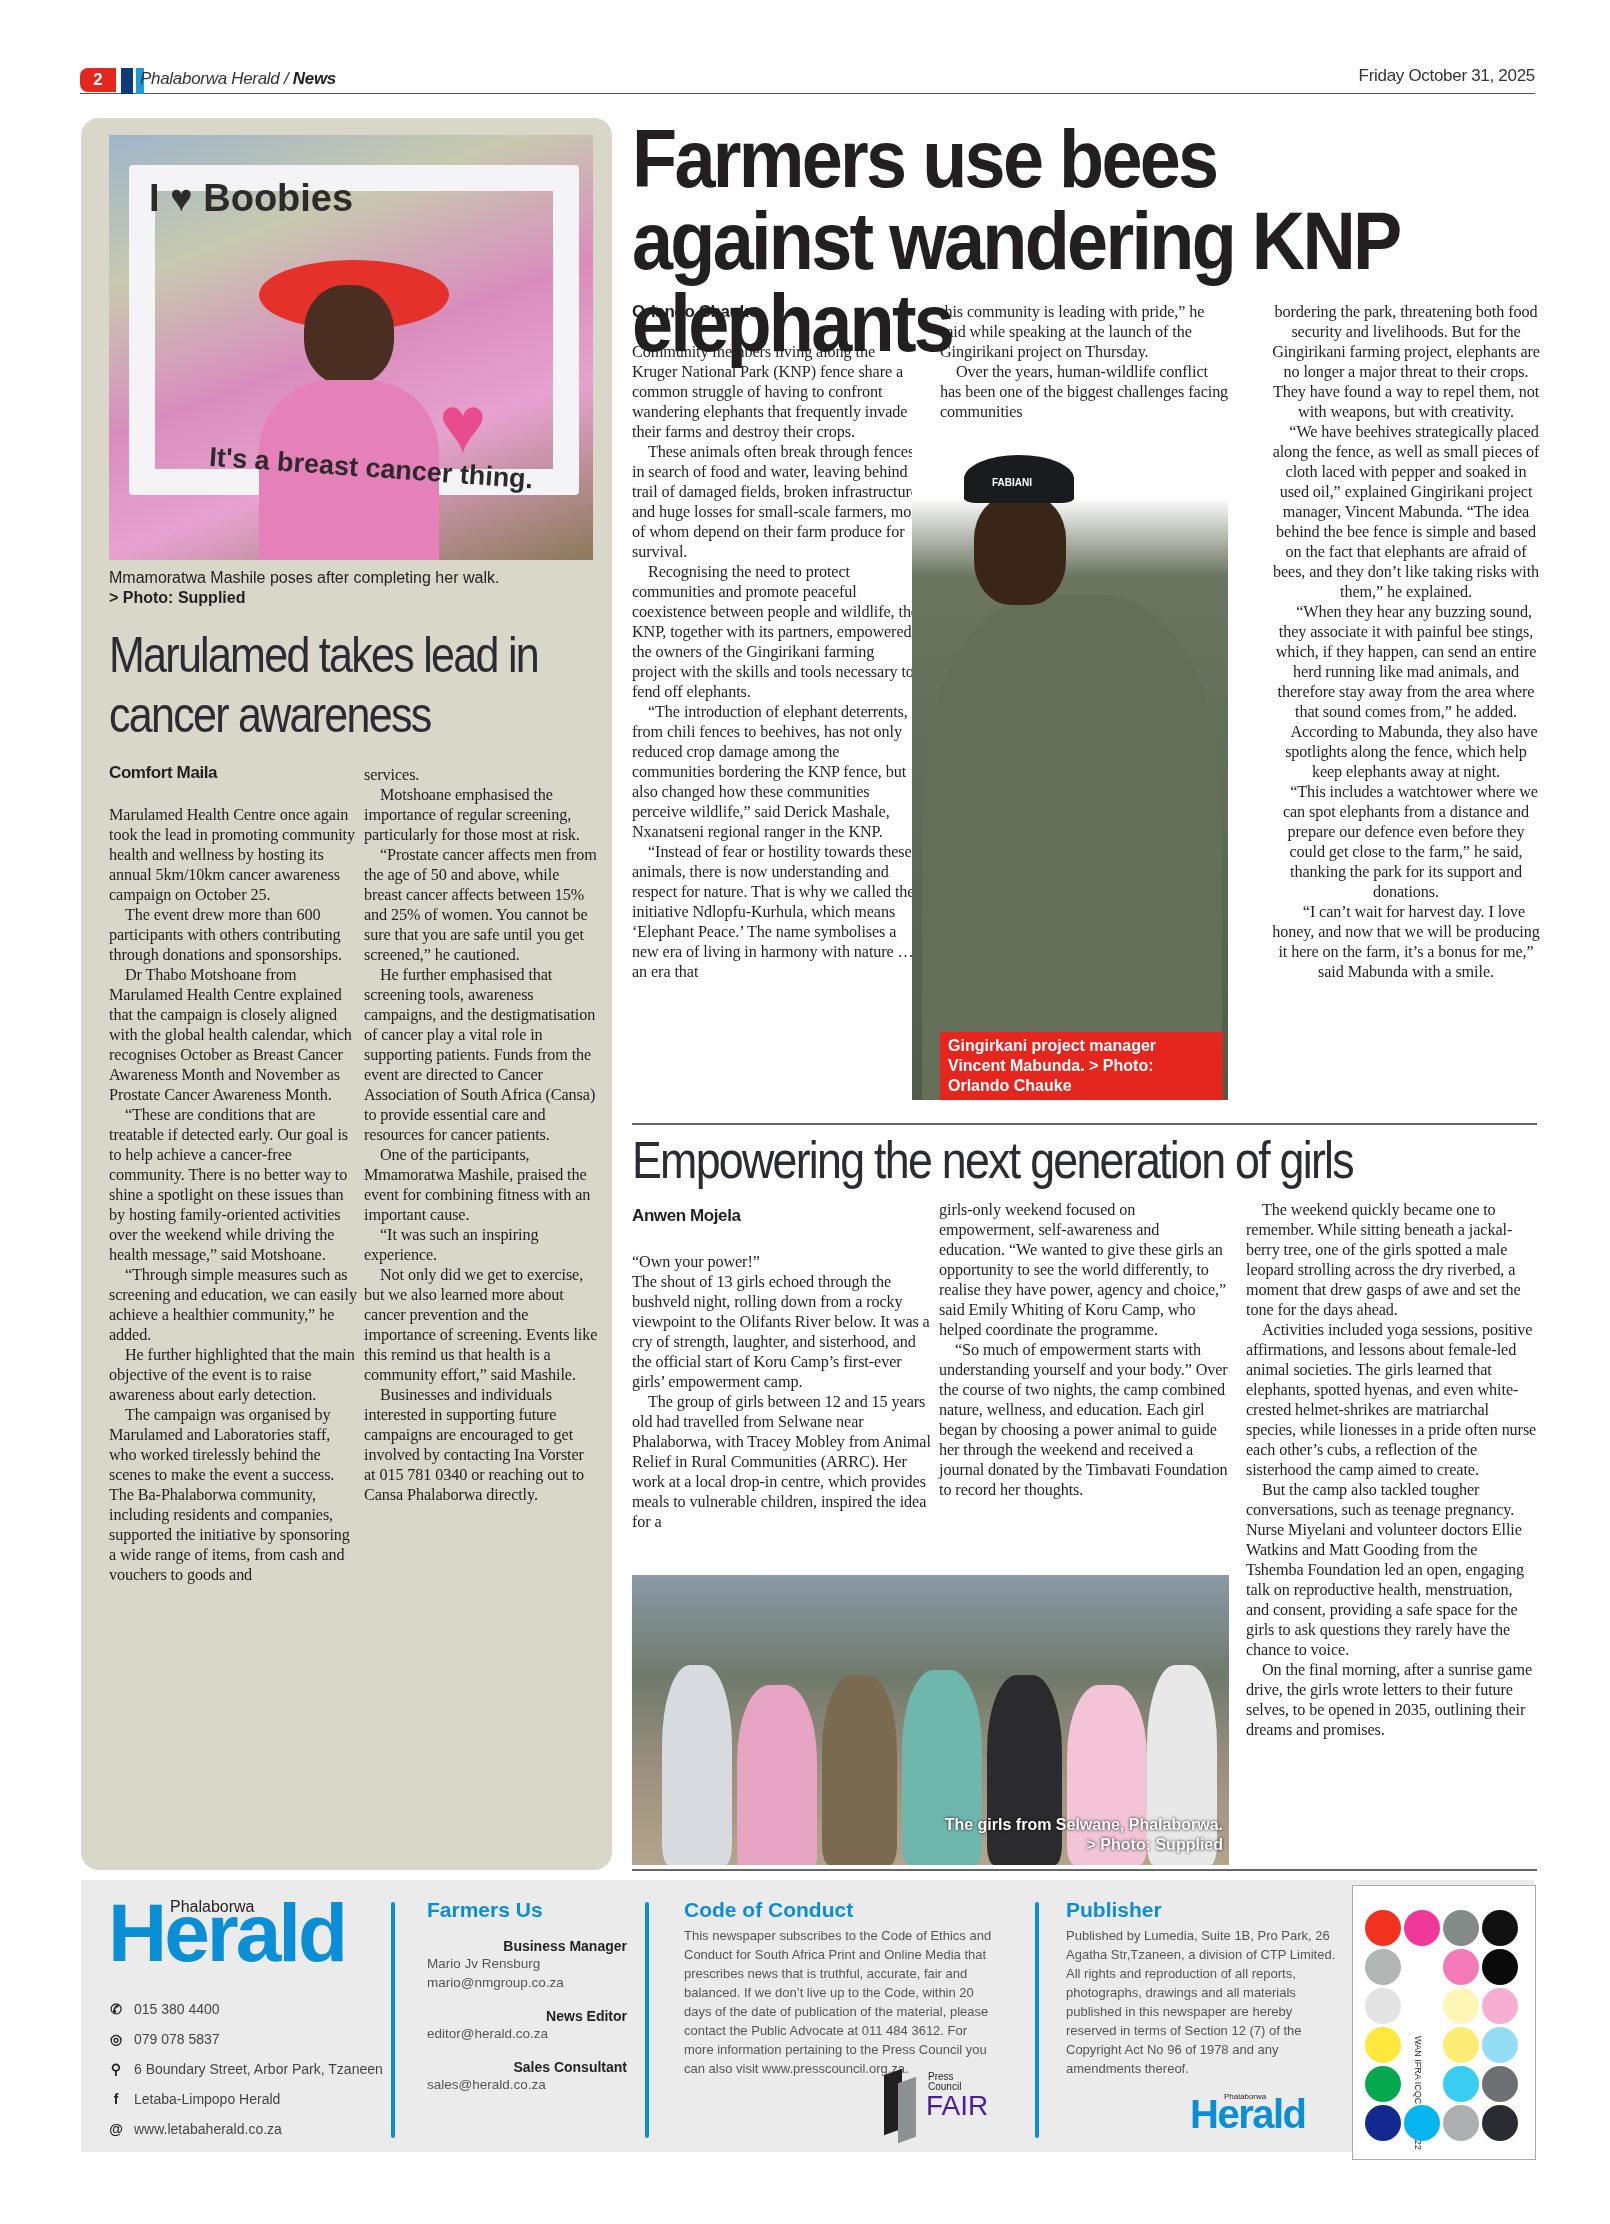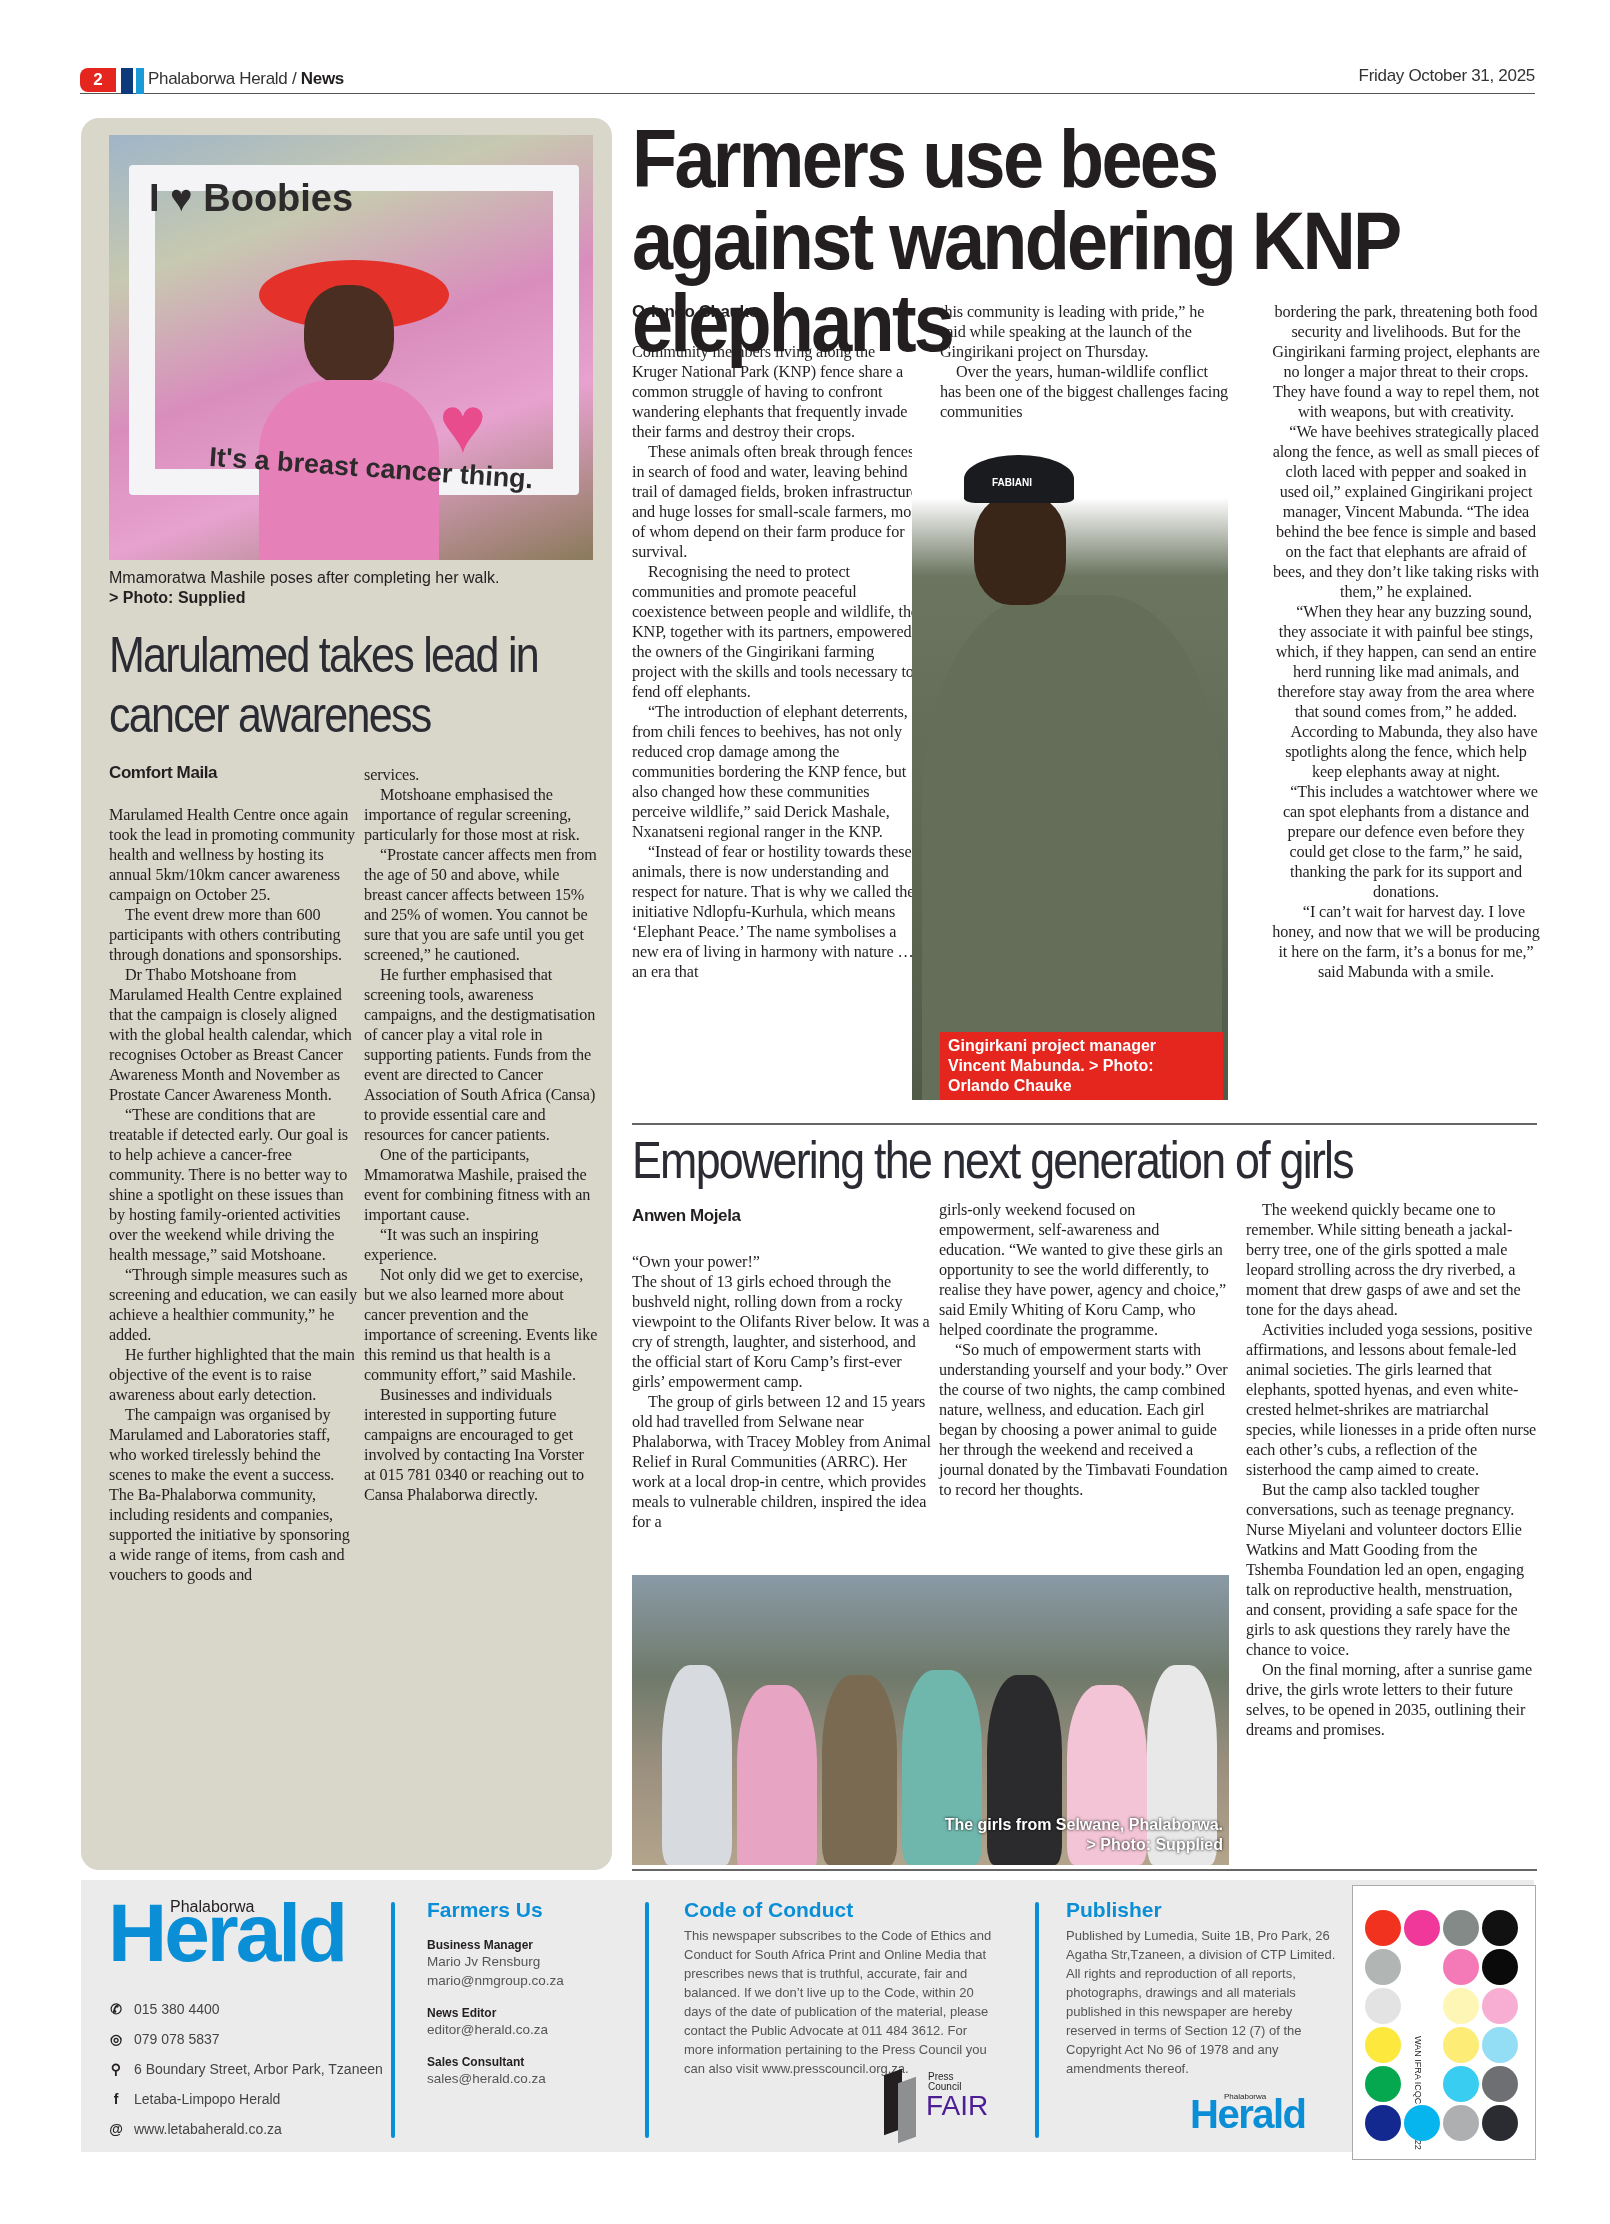--- a/index.html
+++ b/index.html
@@ -3,21 +3,21 @@
 <meta charset="utf-8">
 <style>
   * { box-sizing: border-box; margin: 0; padding: 0; }
   body { width: 1610px; height: 2224px; background: #ffffff; position: relative; overflow: hidden; font-family: "Liberation Serif", serif; color: #231f20; }
   .abs { position: absolute; }
   
   .hdr { left: 80px; top: 66px; width: 1455px; height: 28px; border-bottom: 1.5px solid #555; }
   .pg-num { position: absolute; left: 0; top: 2px; width: 36px; height: 24px; background: #e4261f; color: #fff; font-family: "Liberation Sans", sans-serif; font-weight: bold; font-size: 17px; text-align: center; line-height: 24px; border-radius: 8px 0 0 8px; }
   .blk1 { position: absolute; left: 41px; top: 2px; width: 12px; height: 26px; background: #0c3a7a; }
   .blk2 { position: absolute; left: 56px; top: 2px; width: 8px; height: 26px; background: #1a9ad9; }
-  .pub { position: absolute; left: 68px; top: 3px; font-family: "Liberation Sans", sans-serif; font-size: 17px; color: #333; letter-spacing: -0.3px; }
+  .pub { position: absolute; left: 60px; top: 3px; font-family: "Liberation Sans", sans-serif; font-size: 17px; color: #333; letter-spacing: -0.3px; font-style: italic; }
   .pub b { font-weight: bold; color: #231f20; }
   .date { position: absolute; right: 0; top: 0; font-family: "Liberation Sans", sans-serif; font-size: 17px; color: #333; letter-spacing: -0.3px; }
 
   
   .sidebar { left: 81px; top: 118px; width: 531px; height: 1752px; background: #d9d6ca; border-radius: 18px; }
   .photo1 { left: 109px; top: 135px; width: 484px; height: 425px; background: linear-gradient(160deg,#9fb5c8 0%,#c7c9b0 25%,#d98dbd 50%,#e7a2cf 70%,#8a7a5a 100%); overflow: hidden; }
   .frame { position:absolute; left: 20px; top: 30px; width: 450px; height: 330px; border: 26px solid #f4f4f6; border-radius: 4px; }
   .frame-t { position:absolute; left: 40px; top: 42px; font-family: "Liberation Sans", sans-serif; font-weight: bold; font-size: 38px; color:#2d2a2c; }
   .frame-b { position:absolute; left: 100px; top: 318px; font-family: "Liberation Sans", sans-serif; font-weight: bold; font-size: 27px; color:#2d2a2c; transform: rotate(4deg); }
   .hat { position:absolute; left: 150px; top: 125px; width: 190px; height: 70px; border-radius: 50%; background: #e4322a; }
@@ -46,21 +46,21 @@
   .p3cap { position:absolute; right: 6px; bottom: 10px; text-align: right; color:#fff; font-family: "Liberation Sans", sans-serif; font-weight: bold; font-size: 16px; line-height: 20px; text-shadow: 0 0 3px #000; }
   .rule2 { left: 632px; top: 1869px; width: 905px; height: 2px; background: #666; }
 
   
   .footer { left: 81px; top: 1880px; width: 1453px; height: 272px; background: #ebebec; }
   .logo { font-family: "Liberation Sans", sans-serif; font-weight: bold; color: #0a8ed6; letter-spacing: -3px; }
   .contact-row { display:flex; align-items:center; gap: 10px; font-family: "Liberation Sans", sans-serif; font-size: 14px; color:#444; height: 30px; }
   .ic { width: 16px; text-align:center; font-weight: bold; color:#231f20; font-size: 14px; }
   .vline { width: 4px; background: #0a8ed6; border-radius: 2px; }
   .fh { font-family: "Liberation Sans", sans-serif; font-weight: bold; font-size: 21px; color: #0a8ed6; }
-  .fl { font-family: "Liberation Sans", sans-serif; font-weight: bold; font-size: 12px; color: #231f20; }
+  .fl { font-family: "Liberation Sans", sans-serif; font-weight: bold; font-size: 14px; color: #231f20; text-align: right; }
   .fv { font-family: "Liberation Sans", sans-serif; font-size: 13.5px; color: #555; line-height: 19px; }
   .ft { font-family: "Liberation Sans", sans-serif; font-size: 13px; color: #555; line-height: 19px; }
   .swatches { left: 1352px; top: 1885px; width: 184px; height: 275px; background: #fff; border: 1px solid #aaa; }
   .sw { position:absolute; width: 36px; height: 36px; border-radius: 50%; }
 </style>
 </head>
 <body>
 
 <div class="abs hdr">
   <div class="pg-num">2</div>

